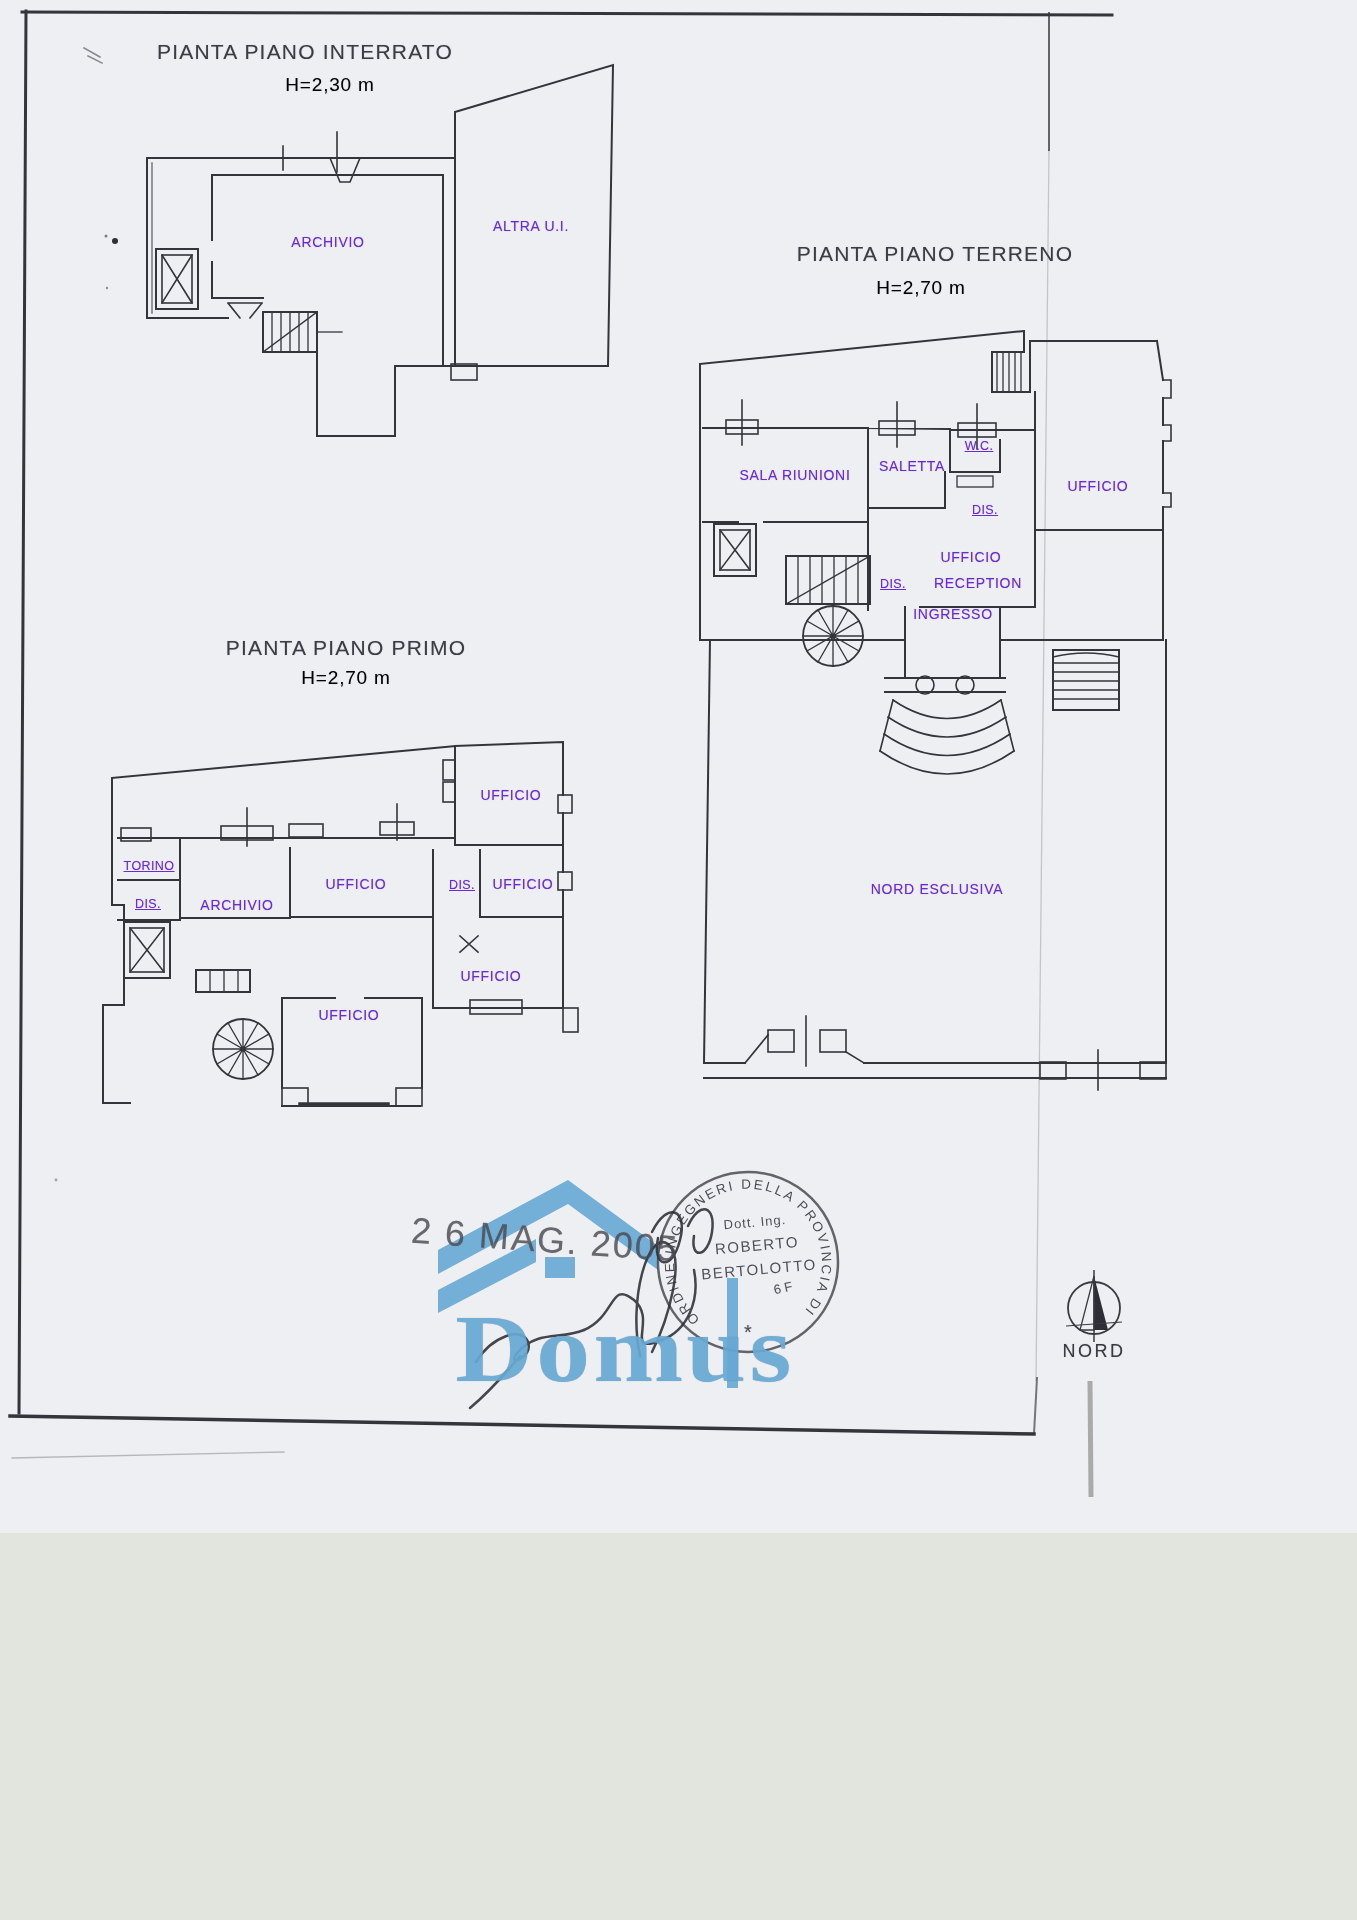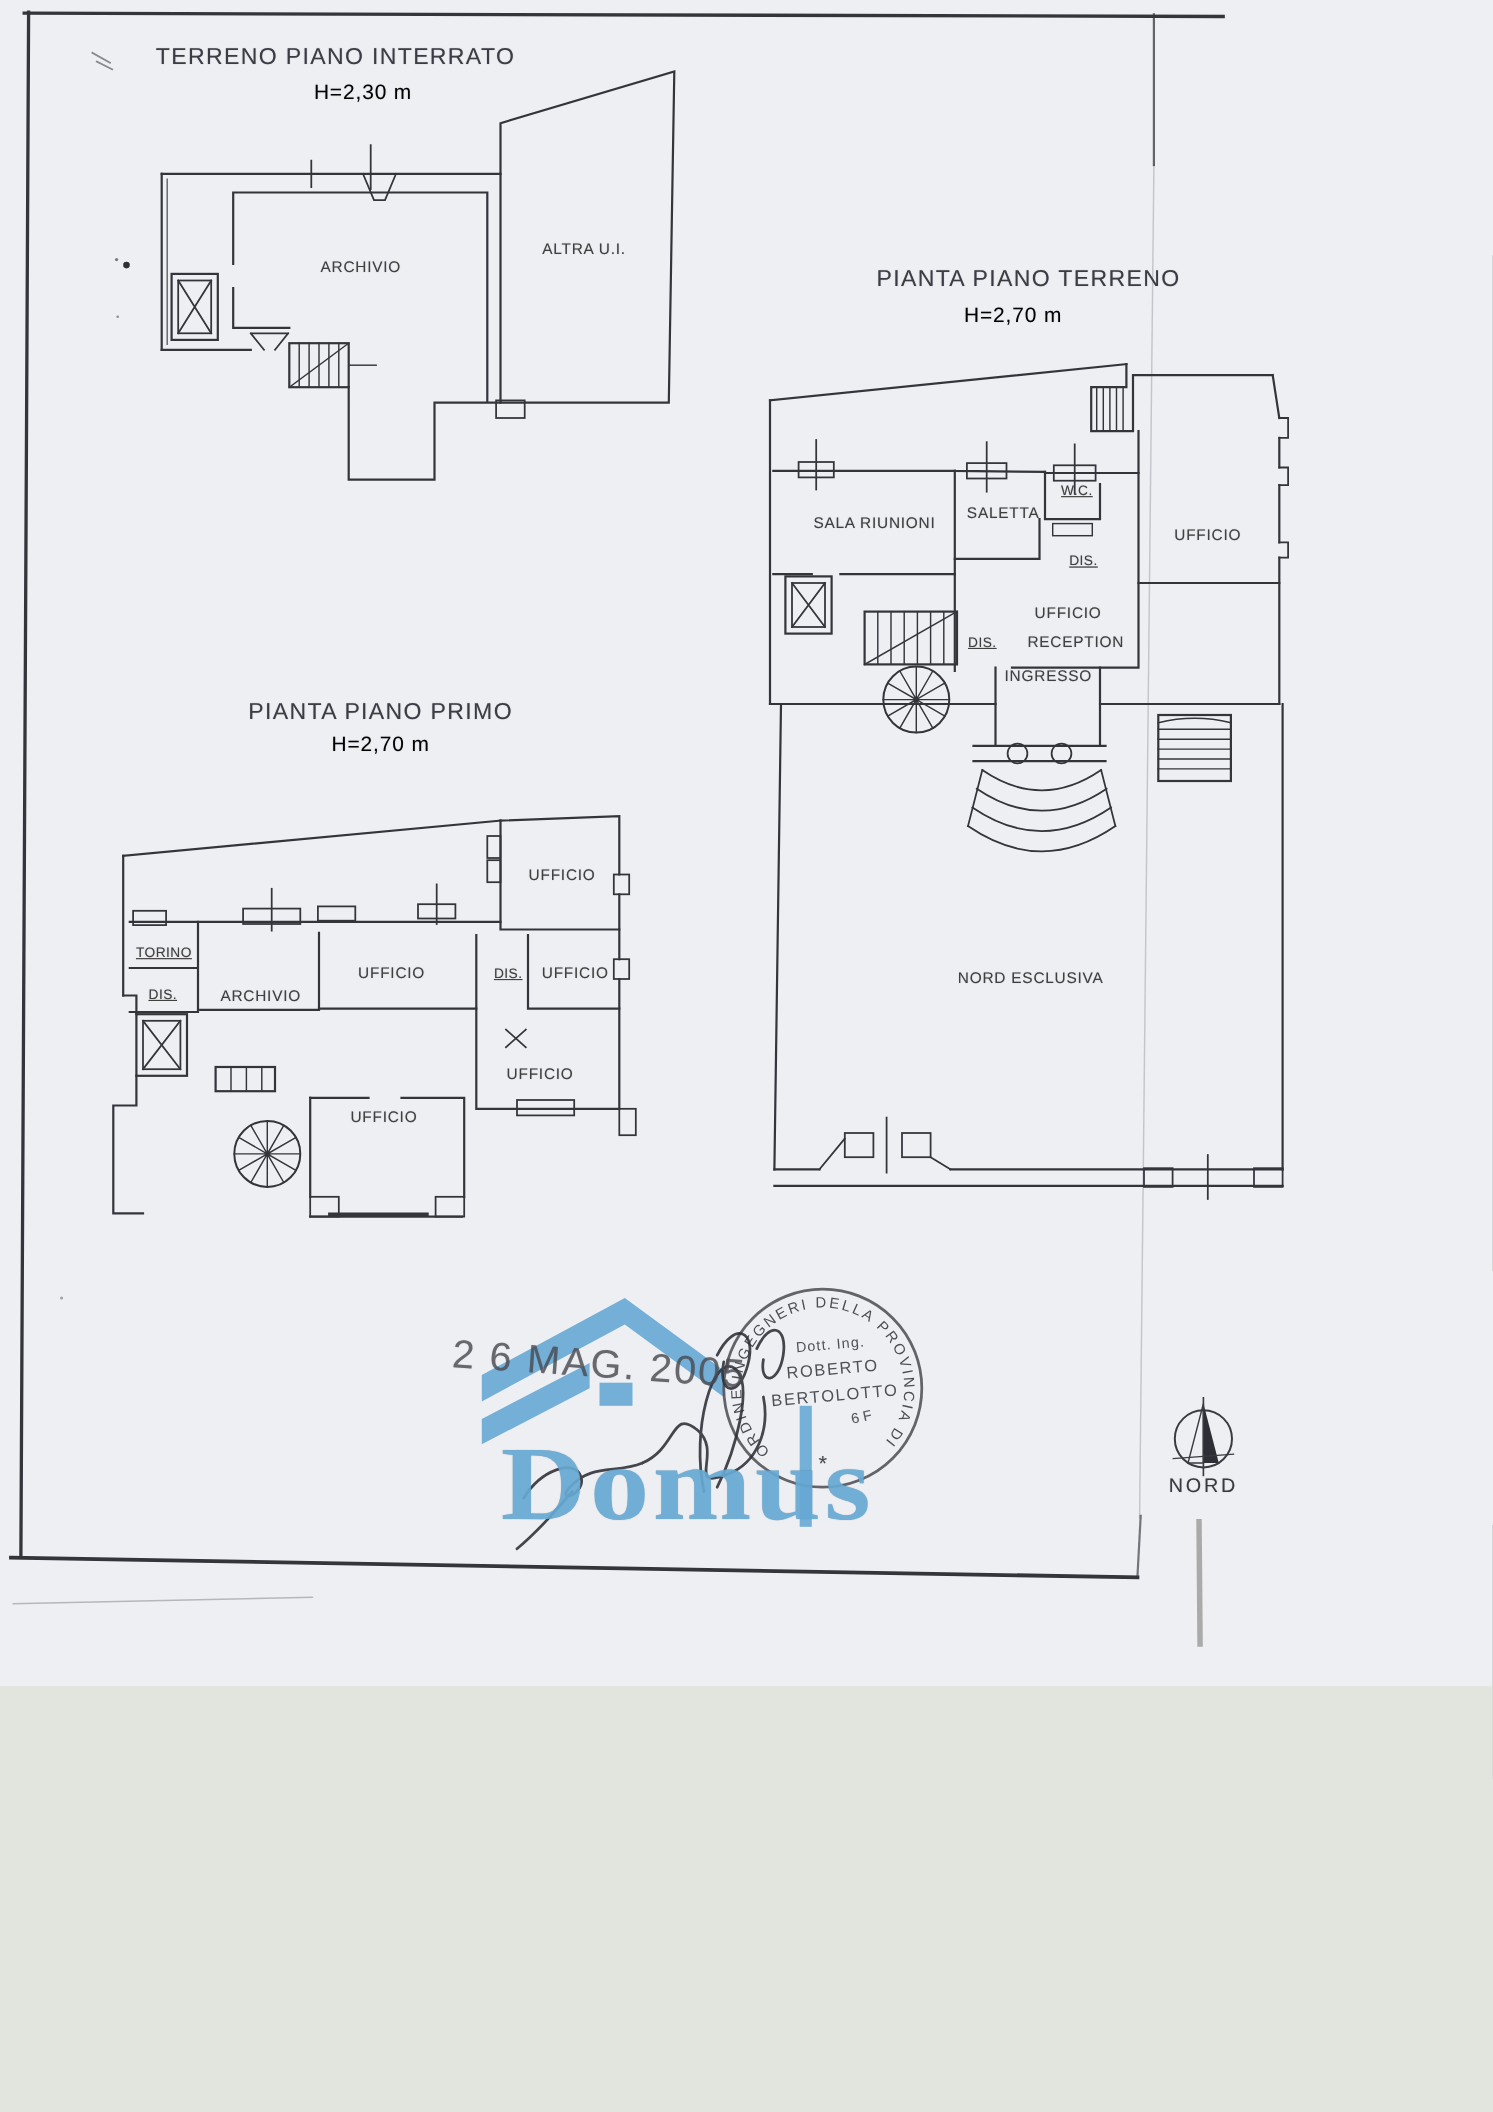--- a/index.html
+++ b/index.html
@@ -2,21 +2,21 @@
 <html><head>
 <meta charset="utf-8">
 <style>
   html,body{margin:0;padding:0;background:#b9bbb7;}
   .page{position:relative;width:1357px;height:1920px;background:#edeff3;overflow:hidden;
         font-family:"Liberation Sans",sans-serif;}
   .scanband{position:absolute;left:0;top:1533px;width:1357px;height:387px;background:#e2e4de;}
   .art{position:absolute;left:0;top:0;}
   .ink{stroke:#34343b;fill:none;stroke-width:2;stroke-linecap:square;stroke-linejoin:miter;}
   .w1{stroke-width:1.3;} .w15{stroke-width:1.6;} .w3{stroke-width:3;} .w35{stroke-width:3.5;} .soft{opacity:.75;}
-  .lbl{position:absolute;transform:translate(-50%,-50%);white-space:nowrap;color:#404040;
+  .lbl{position:absolute;transform:translate(-50%,-50%);white-space:nowrap;color:#6d28d9;
        text-shadow:0 0 1px rgba(58,58,66,.35);}
   .title{font-size:21px;letter-spacing:1.2px;color:#3c3c44;}
   .hlabel{font-size:19px;letter-spacing:.8px;color:#000000;}
   .room{font-size:14px;letter-spacing:.7px;}
   .room-sm{font-size:12.5px;letter-spacing:.4px;text-decoration:underline;}
   .datestamp{font-size:36px;letter-spacing:2px;color:#4a4a52;opacity:.82;
              transform:translate(-50%,-50%) rotate(4deg);}
   .domus{font-family:"Liberation Serif",serif;font-weight:bold;font-size:96px;letter-spacing:3px;
          color:#66a9d4;opacity:.92;transform:translate(-50%,-50%) scaleX(1.12);}
   .nord{font-size:18px;letter-spacing:2.5px;color:#3a3a41;}
@@ -261,21 +261,21 @@
 
     <g>
       <circle cx="1094" cy="1308" r="26" fill="none" stroke="#3a3a41" stroke-width="1.8"></circle>
       <path d="M1094,1270 L1094,1342" stroke="#3a3a41" stroke-width="1.5"></path>
       <path d="M1094,1276 L1108,1330 L1094,1330 Z" fill="#2e2e36"></path>
       <path d="M1094,1276 L1080,1330 L1094,1330 Z" fill="none" stroke="#3a3a41" stroke-width="1.3"></path>
       <path d="M1066,1326 L1122,1322" stroke="#3a3a41" stroke-width="1.2"></path>
     </g>
   </svg>
 
-  <div class="lbl title" style="left:305px;top:52px">TERRENO PIANO INTERRATO</div>
+  <div class="lbl title" style="left:305px;top:52px">PIANTA PIANO INTERRATO</div>
   <div class="lbl hlabel" style="left:330px;top:85px">H=2,30 m</div>
   <div class="lbl room" style="left:328px;top:242px">ARCHIVIO</div>
   <div class="lbl room" style="left:531px;top:226px">ALTRA U.I.</div>
 
   <div class="lbl title" style="left:935px;top:254px">PIANTA PIANO TERRENO</div>
   <div class="lbl hlabel" style="left:921px;top:288px">H=2,70 m</div>
   <div class="lbl room" style="left:795px;top:475px">SALA RIUNIONI</div>
   <div class="lbl room" style="left:912px;top:466px">SALETTA</div>
   <div class="lbl room-sm" style="left:979px;top:446px">W.C.</div>
   <div class="lbl room-sm" style="left:985px;top:510px">DIS.</div>

